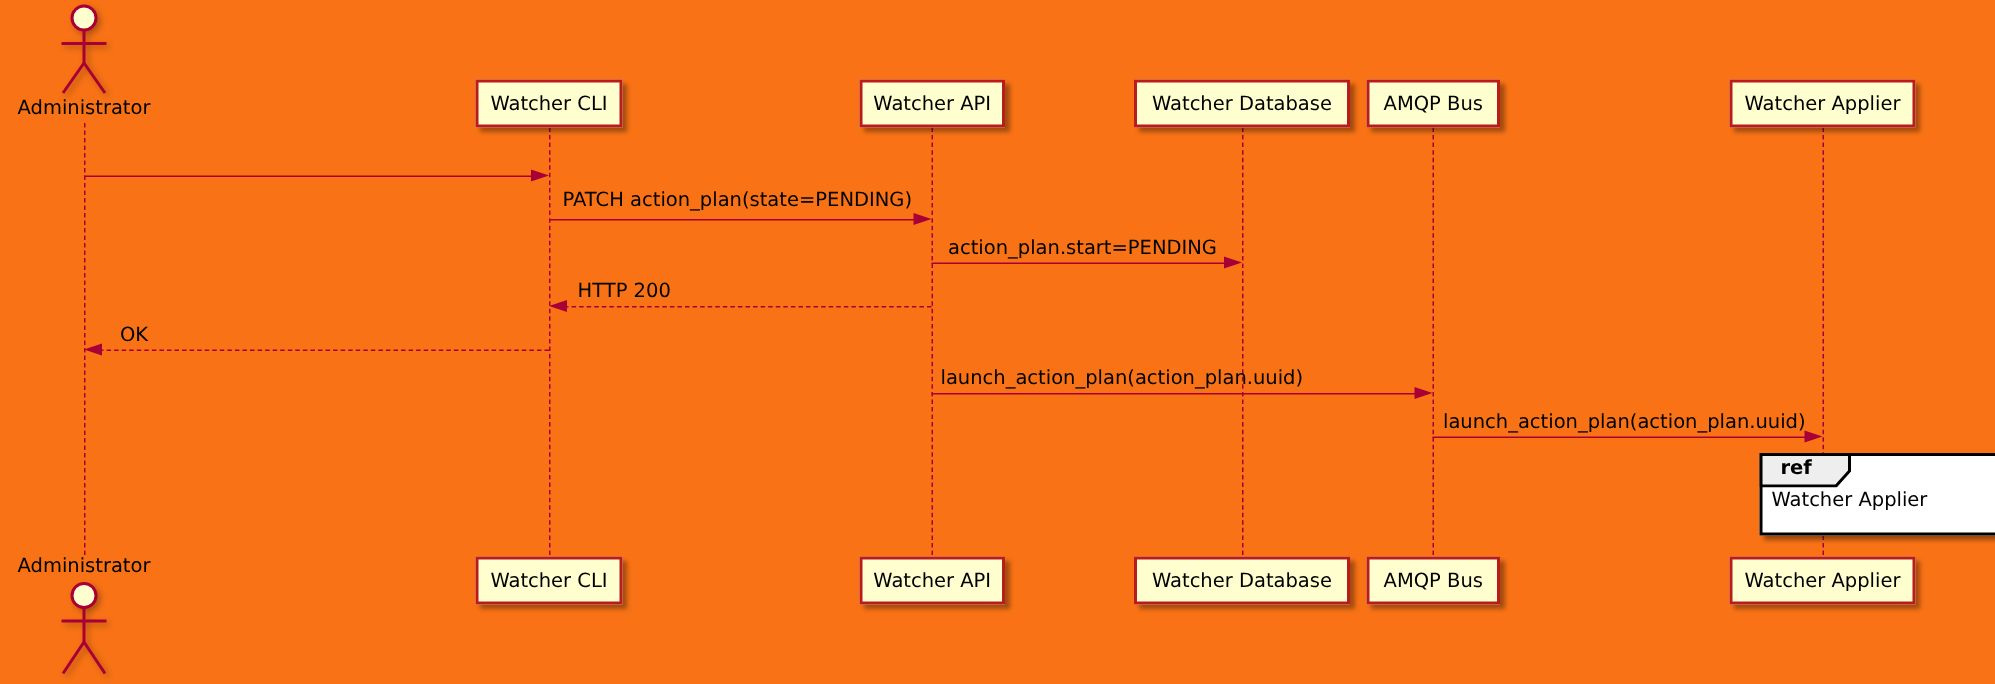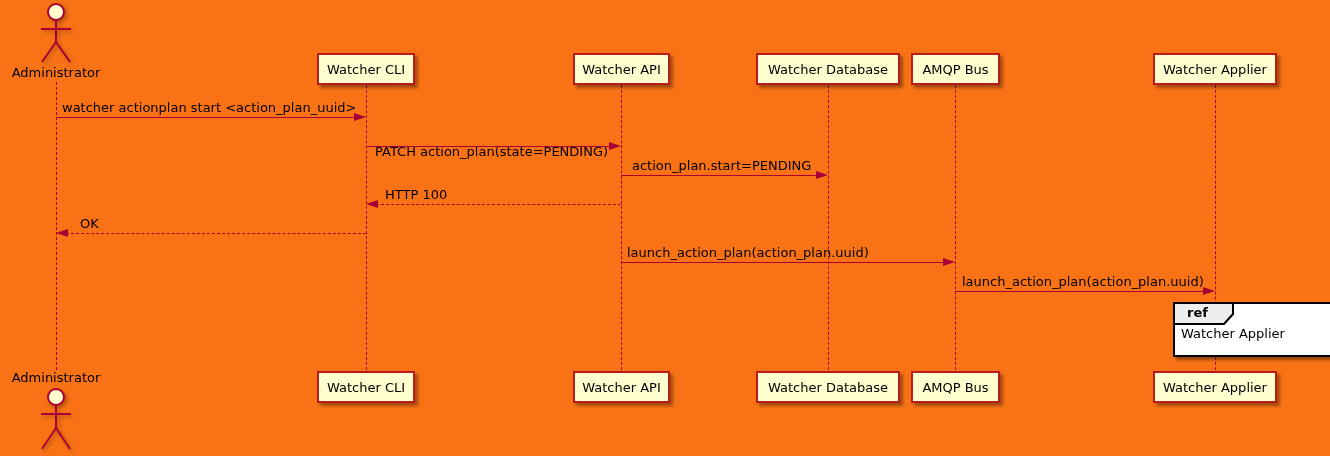--- a/index.html
+++ b/index.html
@@ -71,33 +71,32 @@
   <div class="lifeline" style="left:828px"></div>
   <div class="lifeline" style="left:955px"></div>
   <div class="lifeline" style="left:1215px"></div>
 
   <div class="pbox" style="left:317px;width:94px">Watcher CLI</div>
   <div class="pbox" style="left:573px;width:93px">Watcher API</div>
   <div class="pbox" style="left:756px;width:140px">Watcher Database</div>
   <div class="pbox" style="left:911px;width:85px">AMQP Bus</div>
   <div class="pbox" style="left:1153px;width:120px">Watcher Applier</div>
 
-  <div class="msg-label" style="left:62px;top:100px">watcher actionplan start &lt;action_plan_uuid&gt;</div>
   <div class="msg-line" style="left:56px;top:117px;width:300px"></div>
   <div class="head-r" style="left:354px;top:113px"></div>
 
-  <div class="msg-label" style="left:375px;top:144px">PATCH action_plan(state=PENDING)</div>
+  <div class="msg-label" style="left:375px;top:126px">PATCH action_plan(state=PENDING)</div>
   <div class="msg-line" style="left:366px;top:146px;width:245px"></div>
   <div class="head-r" style="left:609px;top:142px"></div>
 
   <div class="msg-label" style="left:632px;top:158px">action_plan.start=PENDING</div>
   <div class="msg-line" style="left:621px;top:175px;width:197px"></div>
   <div class="head-r" style="left:816px;top:171px"></div>
 
-  <div class="msg-label" style="left:385px;top:187px">HTTP 100</div>
+  <div class="msg-label" style="left:385px;top:187px">HTTP 200</div>
   <div class="msg-line dashed" style="left:376px;top:204px;width:245px"></div>
   <div class="head-l" style="left:366px;top:200px"></div>
 
   <div class="msg-label" style="left:80px;top:216px">OK</div>
   <div class="msg-line dashed" style="left:66px;top:233px;width:300px"></div>
   <div class="head-l" style="left:56px;top:229px"></div>
 
   <div class="msg-label" style="left:627px;top:245px">launch_action_plan(action_plan.uuid)</div>
   <div class="msg-line" style="left:621px;top:262px;width:324px"></div>
   <div class="head-r" style="left:943px;top:258px"></div>

